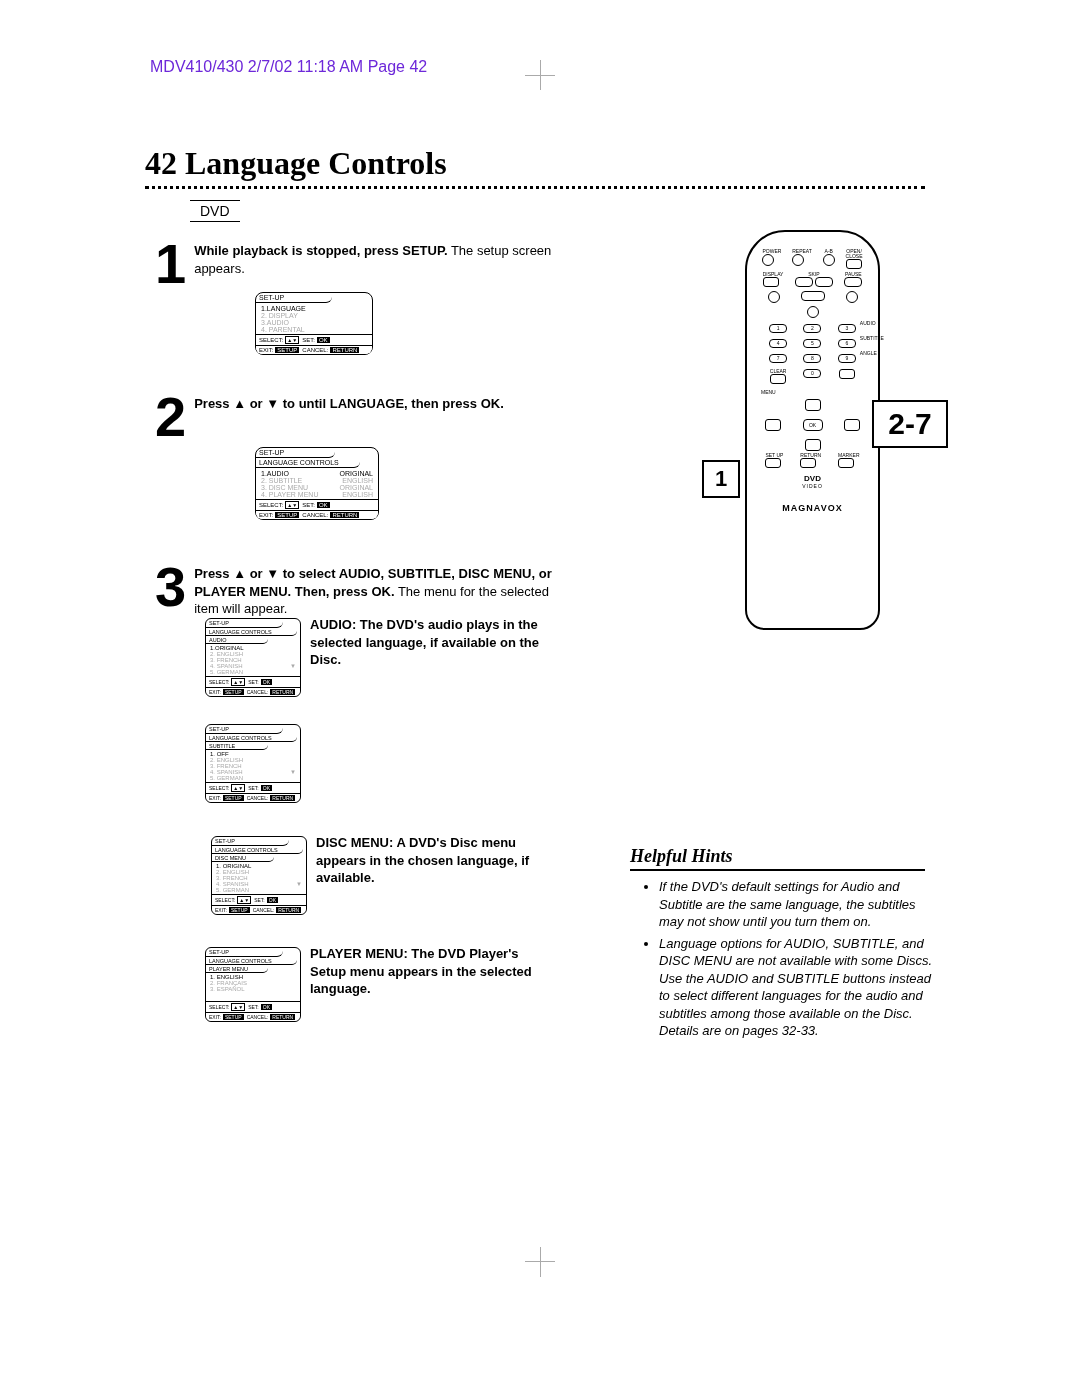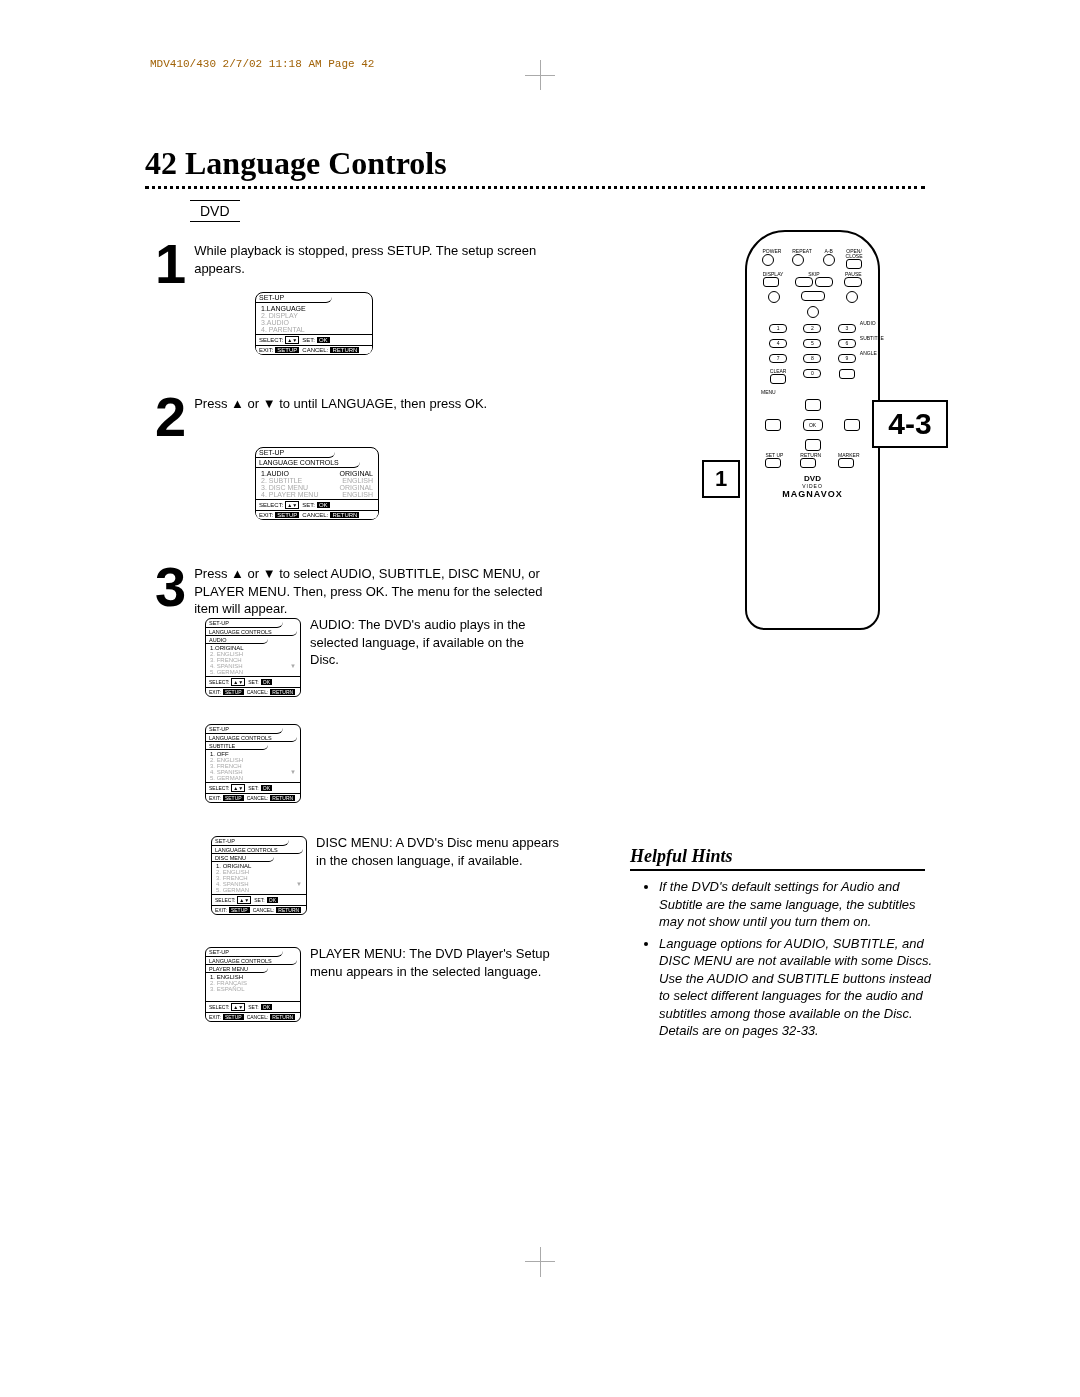--- a/index.html
+++ b/index.html
@@ -9,23 +9,23 @@
     font-family: Arial, Helvetica, sans-serif;
     width: 1080px;
     height: 1397px;
     position: relative;
     color: #000;
   }
   .page-header {
     position: absolute;
     top: 58px;
     left: 150px;
-    font-size: 11px;
-    color: #a16207;
-    font-family: Liberation Mono, monospace;
+    font-size: 16px;
+    color: #6d28d9;
+    font-family: Liberation Sans, sans-serif;
   }
   .crop-top {
     position: absolute;
     top: 60px;
     left: 50%;
     width: 1px;
     height: 30px;
     background: #aaa;
   }
   .crop-top-h {
@@ -89,21 +89,21 @@
     float: left;
     line-height: 0.8;
     margin-right: 8px;
     font-family: Arial, sans-serif;
   }
   .step-text {
     font-size: 13px;
     line-height: 1.35;
     display: block;
   }
-  .step-text b { font-weight: normal; margin-top: 12px; }
+  .step-text b { font-weight: bold; margin-top: 12px; }
 
   .step1 { top: 242px; }
   .step2 { top: 395px; }
   .step3 { top: 565px; }
 
   .diagram {
     border: 1.5px solid #000;
     border-radius: 8px;
     width: 118px;
     font-size: 7px;
@@ -150,21 +150,21 @@
   .step2-diagram { width: 124px; }
 
   .sub-block { position: absolute; left: 205px; width: 350px; }
   .sub-block .diagram-col { float:left; width: 105px; }
   .sub-diagram { width: 96px; font-size:6px; border-radius:6px; border:1px solid #000; }
   .sub-diagram .diagram-tab { width: 75%; font-size: 5.5px; }
   .sub-diagram .diagram-tab-inner { width: 90%; border-radius:0 0 5px 0; font-size:5.5px; padding:0.5px 3px; border-bottom: 1px solid #000; }
   .sub-diagram .diagram-tab-inner2 { width: 60%; border-radius:0 0 5px 0; font-size:5.5px; padding:0.5px 3px; border-bottom: 1px solid #000; }
   .sub-diagram .diagram-body { min-height: 26px; padding: 1px 4px; }
   .sub-diagram .diagram-foot { font-size: 5px; }
-  .sub-text-col { margin-left: 53px; font-size: 13px; line-height:1.35; }
+  .sub-text-col { margin-left: 53px; font-size: 13px; line-height:1.35;font-weight:bold; }
 
   .sub1 { top: 616px; }
   .sub2 { top: 722px; }
   .sub3 { top: 834px; padding-left: 6px; }
   .sub4 { top: 945px; }
 
   
   .remote {
     position: absolute;
     top: 230px;
@@ -184,21 +184,21 @@
   .remote .lbl { font-size: 5px; text-align:center; line-height:1; }
   .remote .numgrid { display:grid; grid-template-columns: repeat(3, 1fr); gap: 6px 8px; justify-items:center; margin: 6px 8px; }
   .remote .num { width:16px; height:7px; border:1px solid #000; border-radius:4px; font-size:5px; text-align:center; line-height:7px; }
   .remote .dpad { position:relative; height:52px; margin-top:4px; }
   .remote .dpad .d { position:absolute; width:14px; height:10px; border:1px solid #000; border-radius:3px; }
   .remote .dpad .ok { position:absolute; width:18px; height:10px; border:1px solid #000; border-radius:4px; left:50%; top:50%; transform:translate(-50%,-50%); font-size:5px; text-align:center; line-height:10px; }
   .remote .dpad .up { left:50%; transform:translateX(-50%); top:0; }
   .remote .dpad .dn { left:50%; transform:translateX(-50%); bottom:0; }
   .remote .dpad .lf { left:8px; top:50%; transform:translateY(-50%); }
   .remote .dpad .rt { right:8px; top:50%; transform:translateY(-50%); }
-  .remote .brand { text-align:center; font-size:9px; font-weight:bold; letter-spacing:1px; }
+  .remote .brand { text-align:center; font-size:9px; font-weight:bold; letter-spacing:1px; margin-top:14px; }
   .remote .dvd-logo { text-align:center; font-size:8px; font-weight:bold; margin-top:6px; }
   .remote .dvd-logo-sub { font-size:5px; text-align:center; letter-spacing:1px; }
 
   .callout-1 {
     position: absolute;
     top: 460px;
     right: 340px;
     width: 34px;
     height: 34px;
     border: 2px solid #000;
@@ -609,21 +609,21 @@
         <div class="lbl">MARKER</div>
         <div class="btn-rect"></div>
       </div>
   </div>
   <div class="dvd-logo">DVD</div>
   <div class="dvd-logo-sub">VIDEO</div>
   <div class="brand">MAGNAVOX</div>
 </div>
 
 <div class="callout-1">1</div>
-<div class="callout-23">4-3</div>
+<div class="callout-23">2-7</div>
 
 <div class="hints-title">Helpful Hints</div>
 <div class="hints-body">
   <ul>
     <li>If the DVD's default settings for Audio and Subtitle are the same language, the subtitles may not show until you turn them on.</li>
     <li>Language options for AUDIO, SUBTITLE, and DISC MENU are not available with some Discs. Use the AUDIO and SUBTITLE buttons instead to select different languages for the audio and subtitles among those available on the Disc. Details are on pages 32-33.</li>
   </ul>
 </div>
 
 </body></html>

